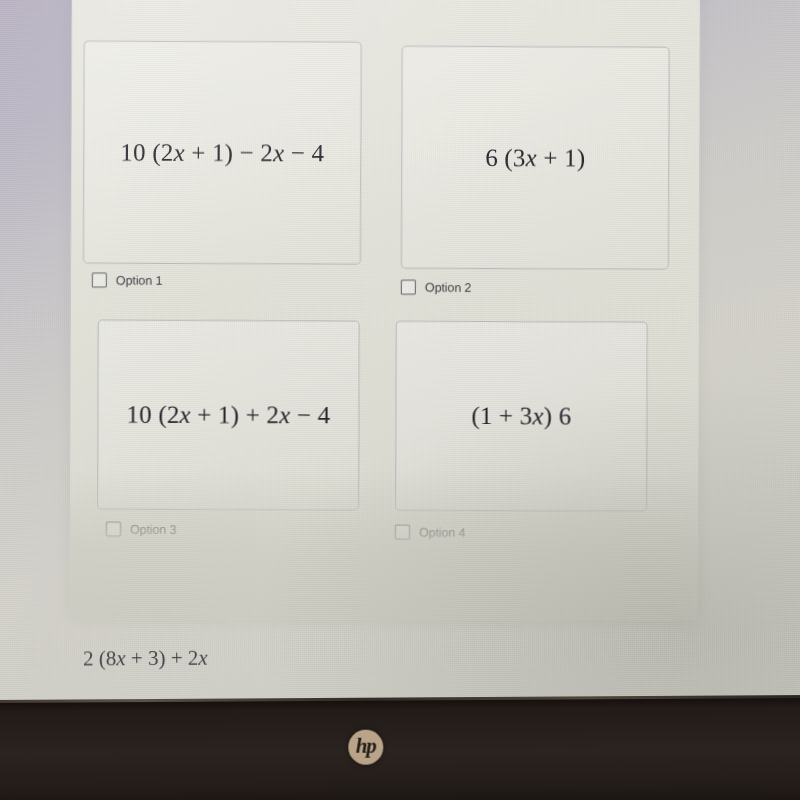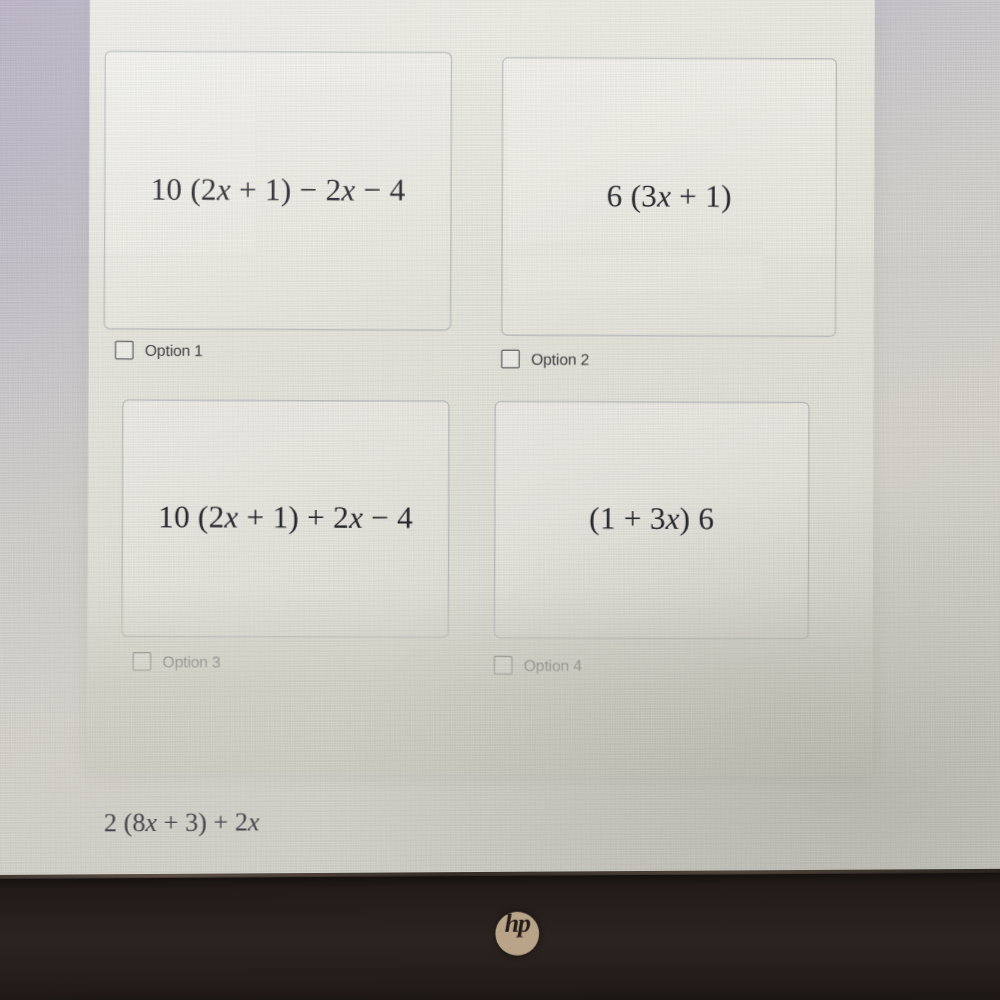--- a/index.html
+++ b/index.html
@@ -186,23 +186,23 @@
   }
   #hp-logo {
     position: absolute;
     left: 358px;
     top: 32px;
     width: 35px;
     height: 35px;
     border-radius: 50%;
     background: #b9a489;
     display: flex;
+    align-items: center;
     justify-content: center;
     box-shadow: 0 0 5px rgba(0,0,0,0.5);
-    margin-left: 48px;
   }
   #hp-logo span {
     font-family: "Liberation Serif", serif;
     font-style: italic;
     font-weight: bold;
     font-size: 21px;
     line-height: 1;
     color: #221b17;
     letter-spacing: -1px;
     transform: translateY(-1px);

